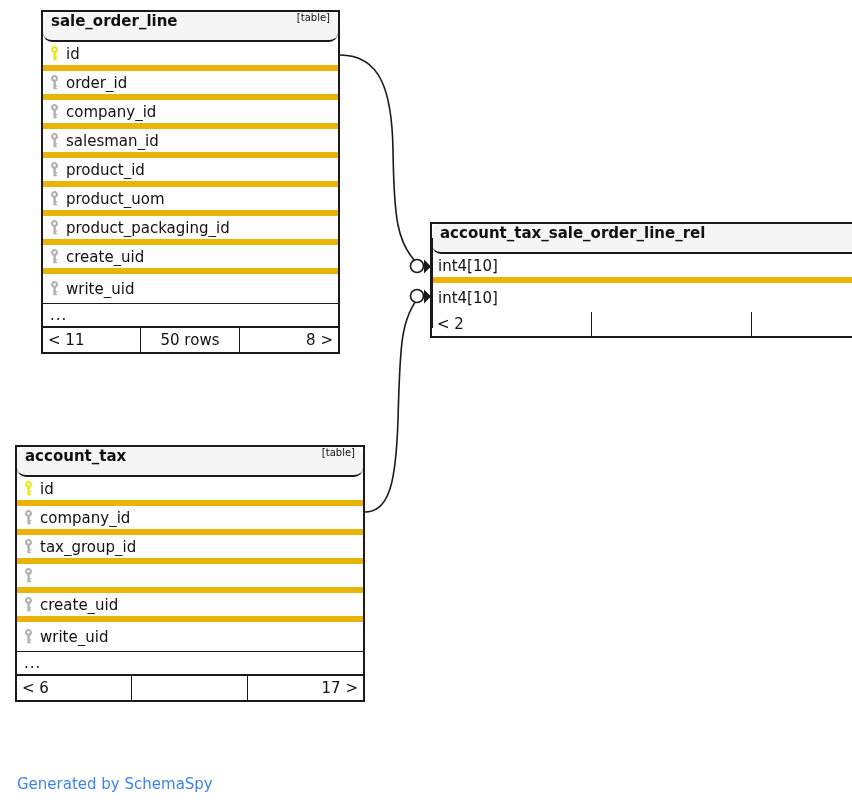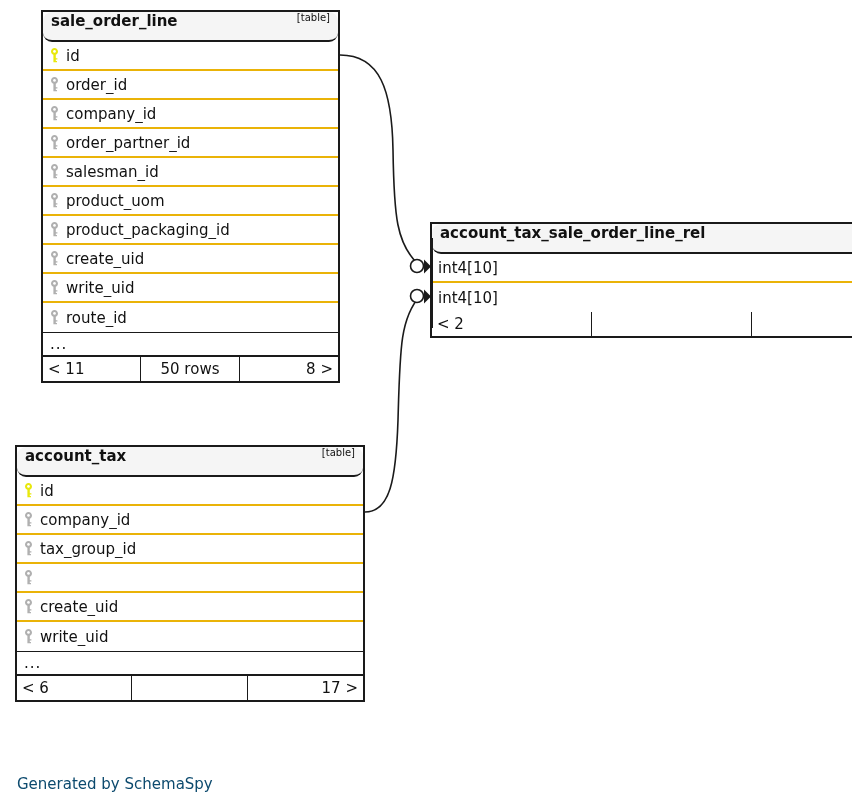--- a/index.html
+++ b/index.html
@@ -59,21 +59,21 @@
   }
 
   .tbl-rows {
     display: block;
   }
 
   .tbl-row {
     display: flex;
     align-items: center;
     height: 29px;
-    border-bottom: 2px solid #eab308;
+    border-bottom: 6px solid #eab308;
     box-sizing: border-box;
     background: #ffffff;
   }
   .tbl-row:last-child { border-bottom: none; }
 
   .col-name {
     flex: 1 1 auto;
     display: flex;
     align-items: center;
     gap: 7px;
@@ -141,21 +141,21 @@
   }
 
   #table-rel .col-type { width: 72px; justify-content: flex-start; }
 
   
   #credit {
     position: absolute;
     left: 17px;
     top: 775px;
     font-size: 15px;
-    color: #0c4a6e;
+    color: #3b82f6;
     z-index: 2;
     white-space: nowrap;
   }
 </style>
 </head>
 <body>
 
 <svg id="edges" viewBox="0 0 852 805" width="852" height="805">
 
   <path d="M 340 55 C 380 55 392 90 393 150 C 394 215 396 245 420 266" fill="none" stroke="#1a1a1a" stroke-width="1.6"></path>
@@ -199,38 +199,38 @@
           </svg>
           <span>company_id</span>
         </span>
       </div>
       <div class="tbl-row">
         <span class="col-name">
           <svg class="key-icon" width="9" height="15" viewBox="0 0 9 15">
             <path d="M4.5 0 C6.4 0 8 1.6 8 3.5 C8 5.0 7.1 6.2 5.8 6.8 L5.8 10.2 L7.4 10.2 L7.4 11.6 L5.8 11.6 L5.8 13.0 L7.0 13.0 L7.0 14.3 L3.4 14.3 L3.4 6.8 C2.0 6.2 1.0 5.0 1.0 3.5 C1.0 1.6 2.6 0 4.5 0 Z" fill="#b0b0b0"></path>
             <circle cx="4.5" cy="3.4" r="1.35" fill="#ffffff"></circle>
           </svg>
-          <span>order_partner_id</span>
-        </span>
-      </div>
-      <div class="tbl-row">
-        <span class="col-name">
-          <svg class="key-icon" width="9" height="15" viewBox="0 0 9 15">
-            <path d="M4.5 0 C6.4 0 8 1.6 8 3.5 C8 5.0 7.1 6.2 5.8 6.8 L5.8 10.2 L7.4 10.2 L7.4 11.6 L5.8 11.6 L5.8 13.0 L7.0 13.0 L7.0 14.3 L3.4 14.3 L3.4 6.8 C2.0 6.2 1.0 5.0 1.0 3.5 C1.0 1.6 2.6 0 4.5 0 Z" fill="#b0b0b0"></path>
-            <circle cx="4.5" cy="3.4" r="1.35" fill="#ffffff"></circle>
-          </svg>
           <span>salesman_id</span>
         </span>
       </div>
       <div class="tbl-row">
         <span class="col-name">
           <svg class="key-icon" width="9" height="15" viewBox="0 0 9 15">
             <path d="M4.5 0 C6.4 0 8 1.6 8 3.5 C8 5.0 7.1 6.2 5.8 6.8 L5.8 10.2 L7.4 10.2 L7.4 11.6 L5.8 11.6 L5.8 13.0 L7.0 13.0 L7.0 14.3 L3.4 14.3 L3.4 6.8 C2.0 6.2 1.0 5.0 1.0 3.5 C1.0 1.6 2.6 0 4.5 0 Z" fill="#b0b0b0"></path>
             <circle cx="4.5" cy="3.4" r="1.35" fill="#ffffff"></circle>
           </svg>
+          <span>product_id</span>
+        </span>
+      </div>
+      <div class="tbl-row">
+        <span class="col-name">
+          <svg class="key-icon" width="9" height="15" viewBox="0 0 9 15">
+            <path d="M4.5 0 C6.4 0 8 1.6 8 3.5 C8 5.0 7.1 6.2 5.8 6.8 L5.8 10.2 L7.4 10.2 L7.4 11.6 L5.8 11.6 L5.8 13.0 L7.0 13.0 L7.0 14.3 L3.4 14.3 L3.4 6.8 C2.0 6.2 1.0 5.0 1.0 3.5 C1.0 1.6 2.6 0 4.5 0 Z" fill="#b0b0b0"></path>
+            <circle cx="4.5" cy="3.4" r="1.35" fill="#ffffff"></circle>
+          </svg>
           <span>product_uom</span>
         </span>
       </div>
       <div class="tbl-row">
         <span class="col-name">
           <svg class="key-icon" width="9" height="15" viewBox="0 0 9 15">
             <path d="M4.5 0 C6.4 0 8 1.6 8 3.5 C8 5.0 7.1 6.2 5.8 6.8 L5.8 10.2 L7.4 10.2 L7.4 11.6 L5.8 11.6 L5.8 13.0 L7.0 13.0 L7.0 14.3 L3.4 14.3 L3.4 6.8 C2.0 6.2 1.0 5.0 1.0 3.5 C1.0 1.6 2.6 0 4.5 0 Z" fill="#b0b0b0"></path>
             <circle cx="4.5" cy="3.4" r="1.35" fill="#ffffff"></circle>
           </svg>
           <span>product_packaging_id</span>
@@ -245,29 +245,20 @@
           <span>create_uid</span>
         </span>
       </div>
       <div class="tbl-row">
         <span class="col-name">
           <svg class="key-icon" width="9" height="15" viewBox="0 0 9 15">
             <path d="M4.5 0 C6.4 0 8 1.6 8 3.5 C8 5.0 7.1 6.2 5.8 6.8 L5.8 10.2 L7.4 10.2 L7.4 11.6 L5.8 11.6 L5.8 13.0 L7.0 13.0 L7.0 14.3 L3.4 14.3 L3.4 6.8 C2.0 6.2 1.0 5.0 1.0 3.5 C1.0 1.6 2.6 0 4.5 0 Z" fill="#b0b0b0"></path>
             <circle cx="4.5" cy="3.4" r="1.35" fill="#ffffff"></circle>
           </svg>
           <span>write_uid</span>
-        </span>
-      </div>
-      <div class="tbl-row">
-        <span class="col-name">
-          <svg class="key-icon" width="9" height="15" viewBox="0 0 9 15">
-            <path d="M4.5 0 C6.4 0 8 1.6 8 3.5 C8 5.0 7.1 6.2 5.8 6.8 L5.8 10.2 L7.4 10.2 L7.4 11.6 L5.8 11.6 L5.8 13.0 L7.0 13.0 L7.0 14.3 L3.4 14.3 L3.4 6.8 C2.0 6.2 1.0 5.0 1.0 3.5 C1.0 1.6 2.6 0 4.5 0 Z" fill="#b0b0b0"></path>
-            <circle cx="4.5" cy="3.4" r="1.35" fill="#ffffff"></circle>
-          </svg>
-          <span>route_id</span>
         </span>
       </div>
     </div>
     <div class="ellipsis-row">...</div>
     <div class="tbl-footer">
       <span class="foot-cell foot-left">&lt; 11</span>
       <span class="foot-cell foot-center">50 rows</span>
       <span class="foot-cell foot-right">8 &gt;</span>
     </div>
   </div>

